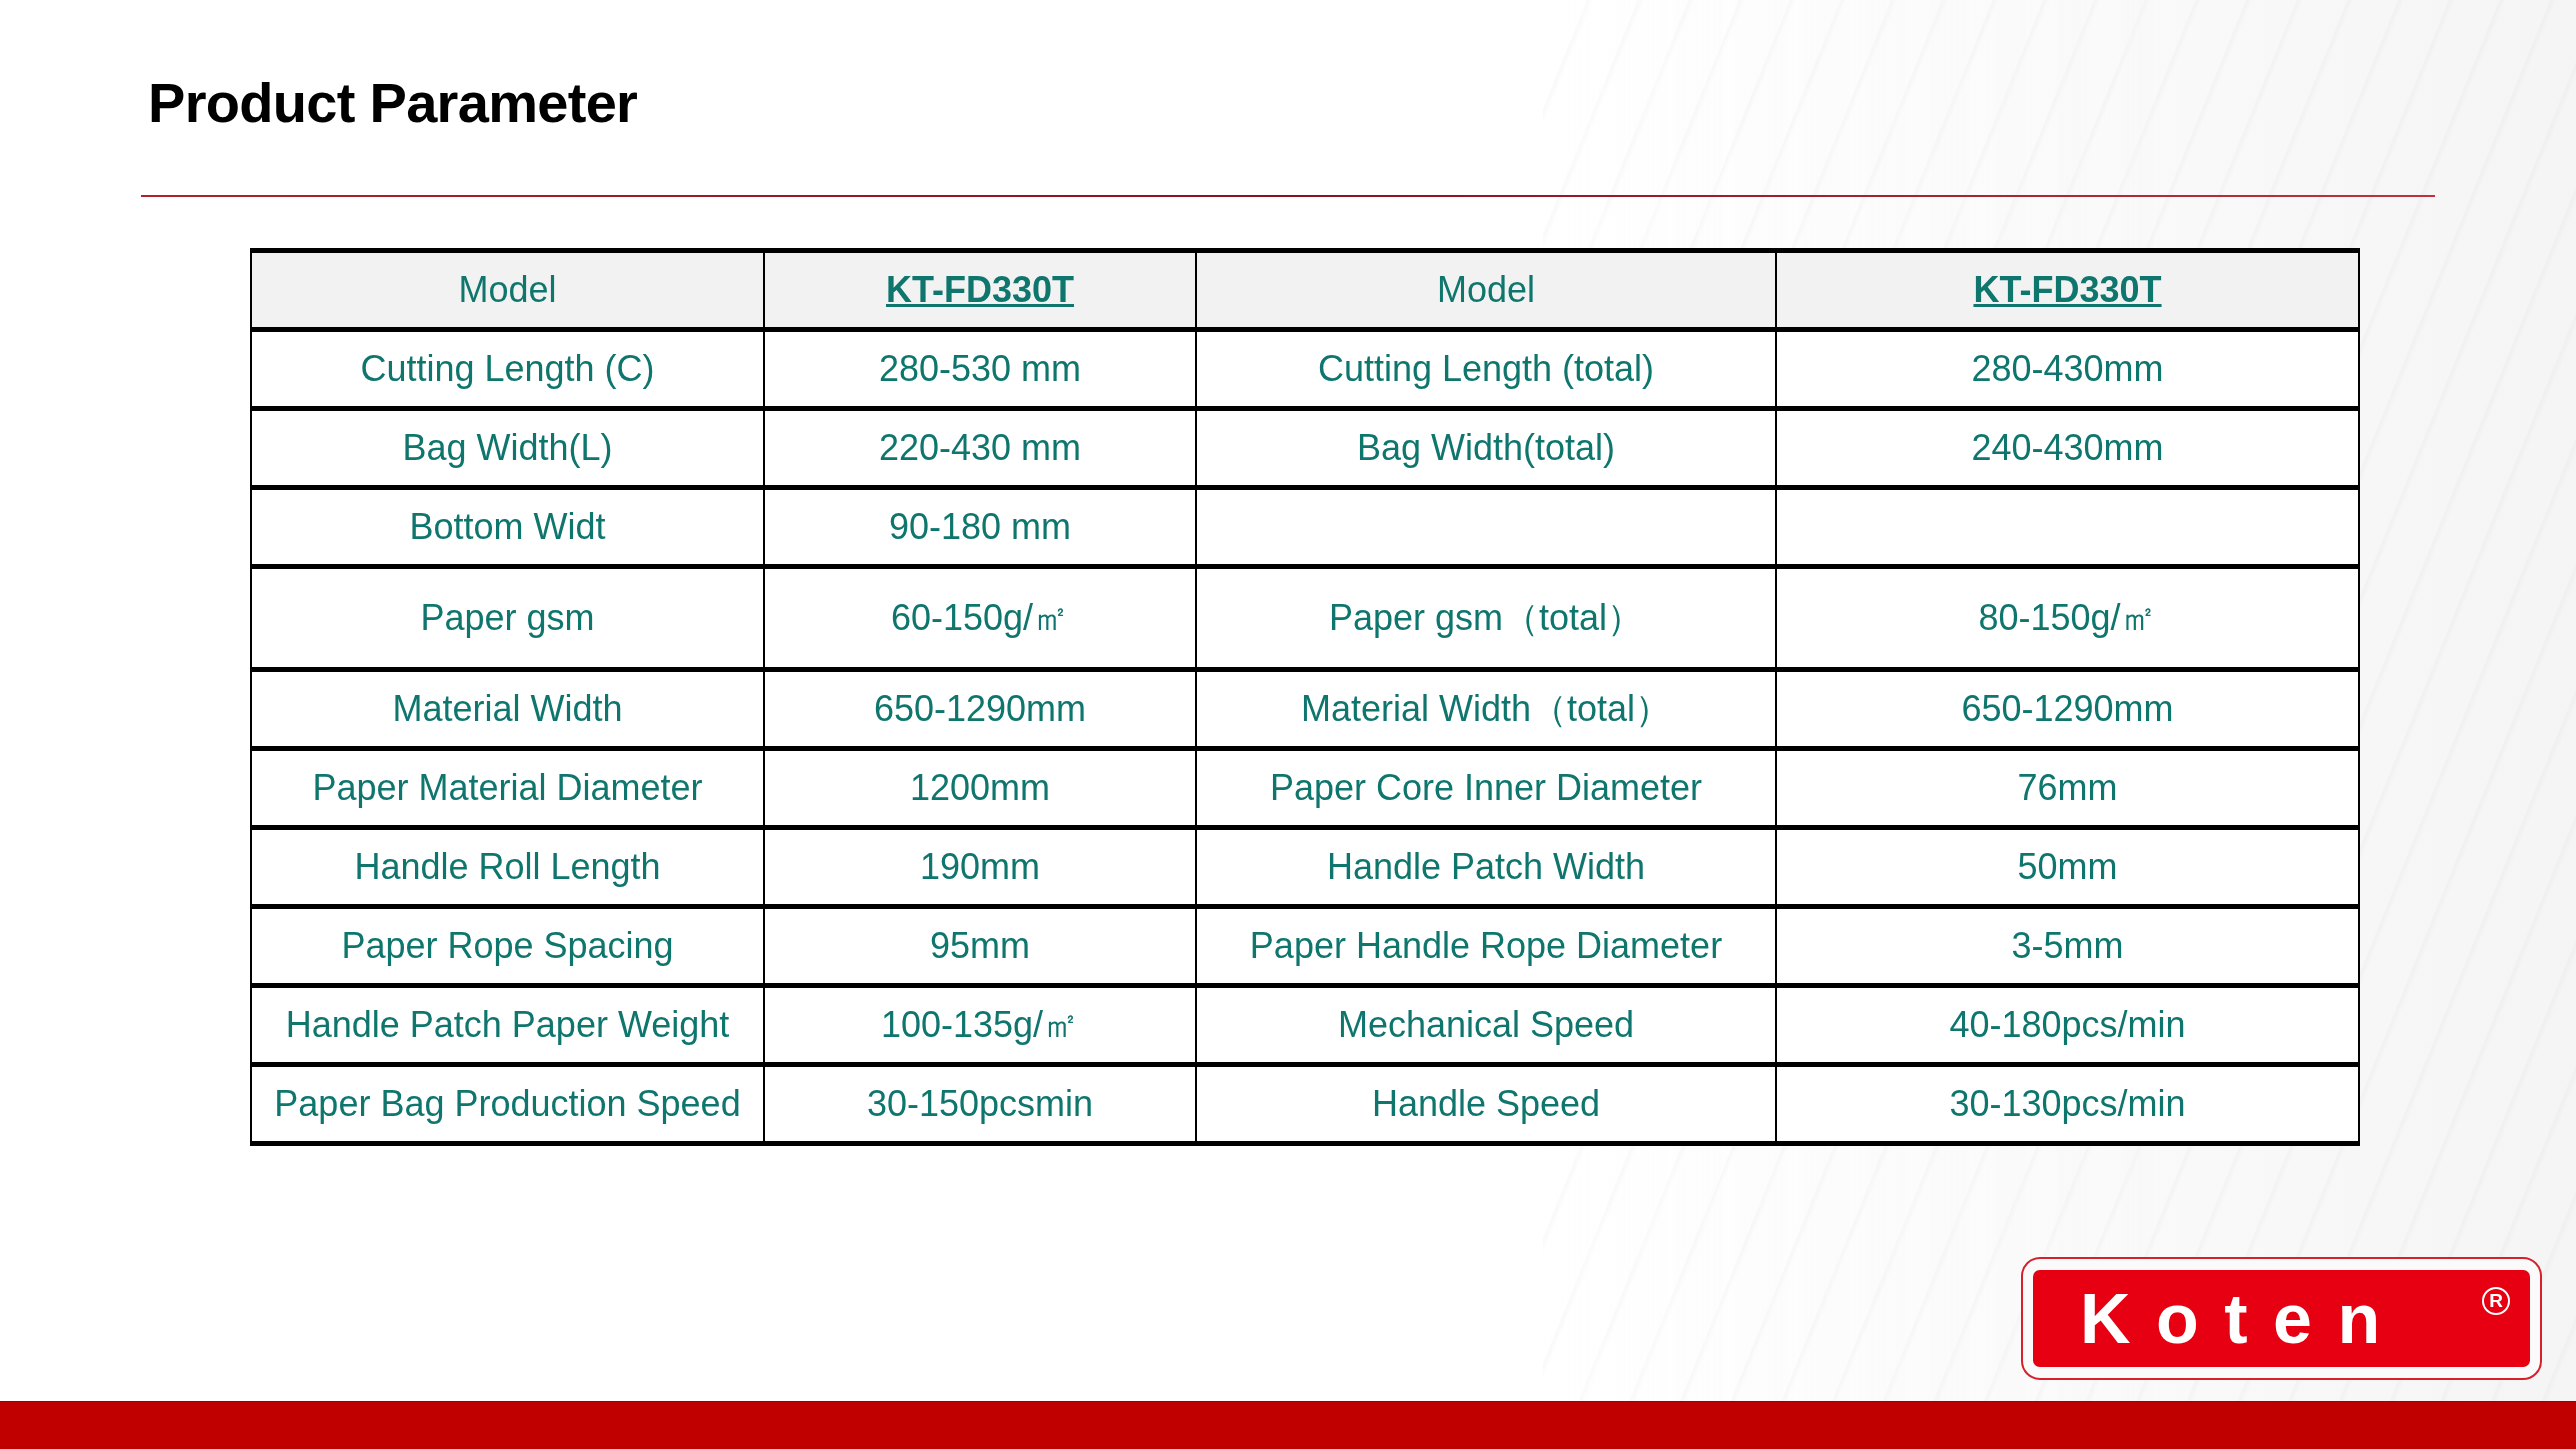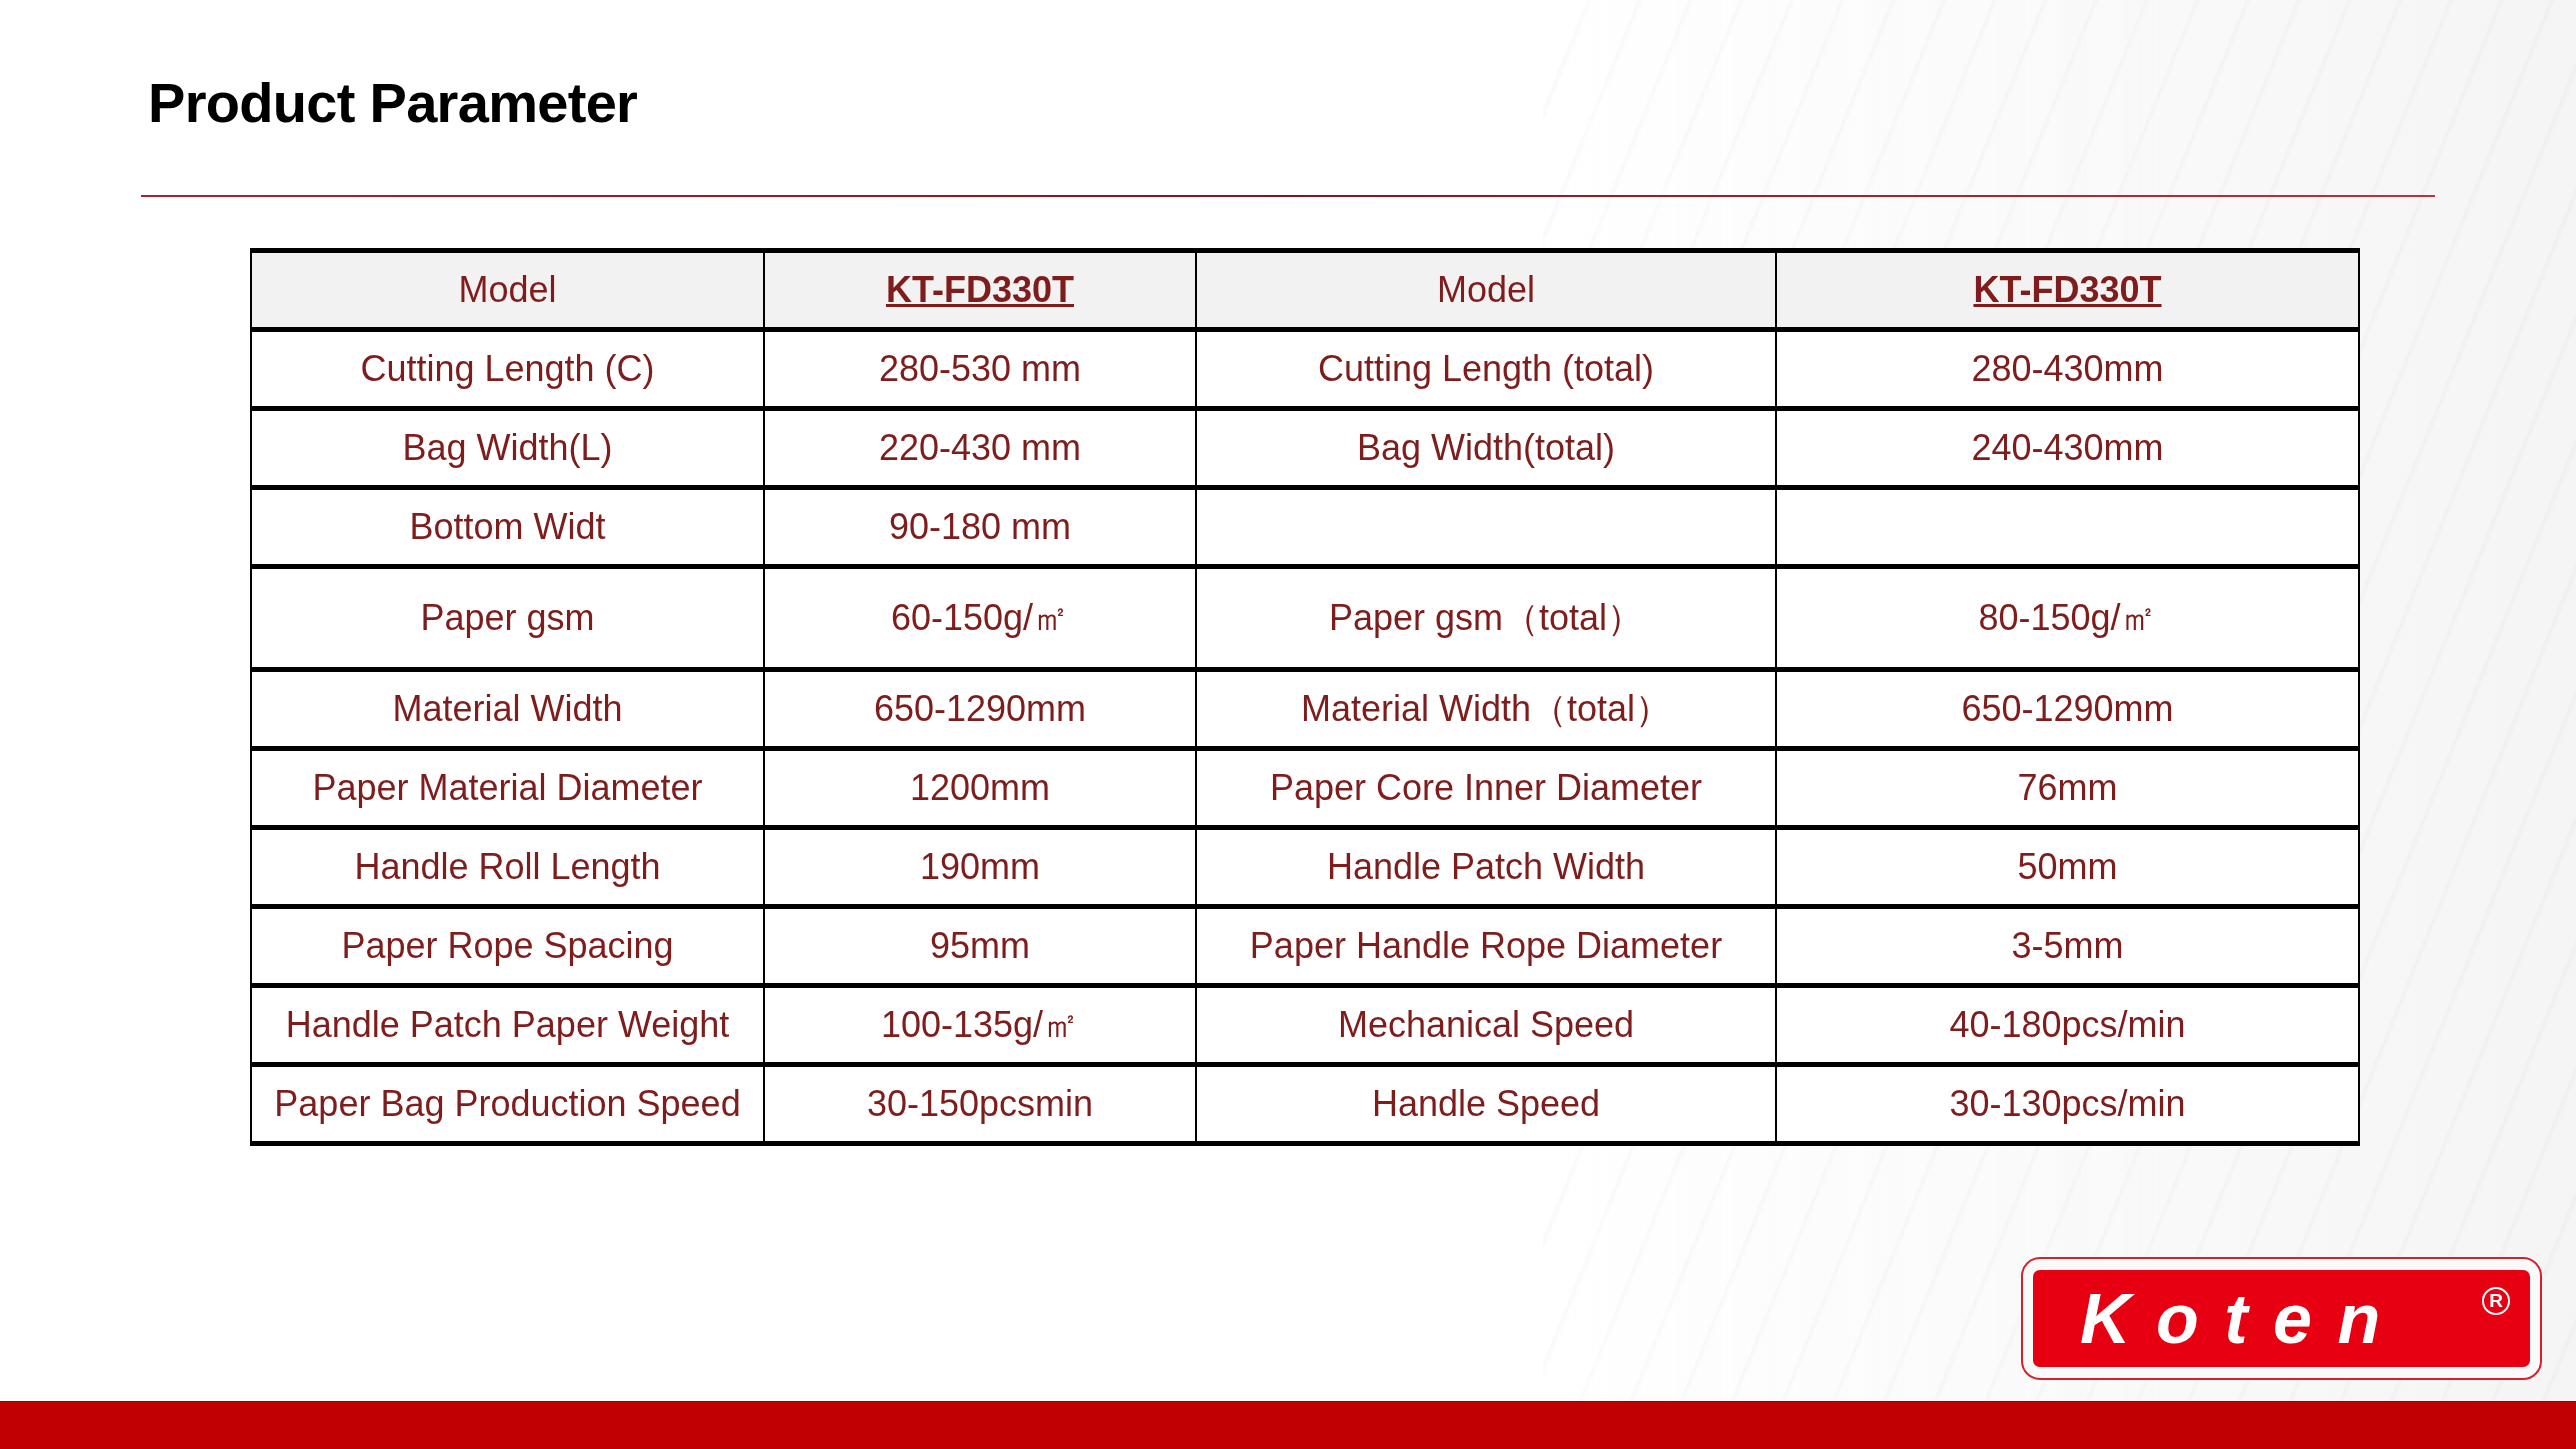--- a/index.html
+++ b/index.html
@@ -26,40 +26,40 @@
   }
   table.params {
     position:absolute; left:250px; top:248px;
     width:2108px; border-collapse:collapse;
     table-layout:fixed;
   }
   table.params td {
     border-left:2.7px solid #000; border-right:2.7px solid #000;
     border-top:5.4px solid #000; border-bottom:5.4px solid #000;
     text-align:center; vertical-align:middle;
-    font-size:36px; color:#7f1d1d; background:#fff;
+    font-size:36px; color:#0f766e; background:#fff;
     padding:0 22px; line-height:44px;
   }
   table.params tr.header td { background:#f2f2f2; }
   td.model-label-small { font-size:35px; }
   td.model-label-large { font-size:42px; }
   td.model-value { color:#c00000; font-weight:700; font-size:42px;text-decoration:underline; }
   td.valign-top { vertical-align:top; padding-top:5.4px; }
   .logo {
     position:absolute; left:2021px; top:1257px; width:521px; height:123px;
     border:2px solid #d8202c; border-radius:19px; background:#fafafa;
     box-sizing:border-box;
   }
   .logo-inner {
     position:absolute; left:10px; top:10.7px; right:10px; bottom:10.7px;
     background:#e60012; border-radius:6.7px;
   }
   .logo-text {
     position:absolute; left:47px; top:14.8px;
-    font-size:70px; font-weight:700; font-style:italic; color:#fff;
+    font-size:70px; font-weight:700; color:#fff;
     letter-spacing:25.5px; line-height:1;
   }
   .logo-reg {
     position:absolute; right:20px; top:17.4px;
     width:24px; height:24px; border:2.7px solid #fff; border-radius:50%;
     color:#fff; font-size:19px; font-weight:700; text-align:center; line-height:24px;
   }
   .footer-bar {
     position:absolute; left:0; top:1401px; width:2576px; height:48px;
     background:#c00000; border-top:1.3px solid #a00000;

